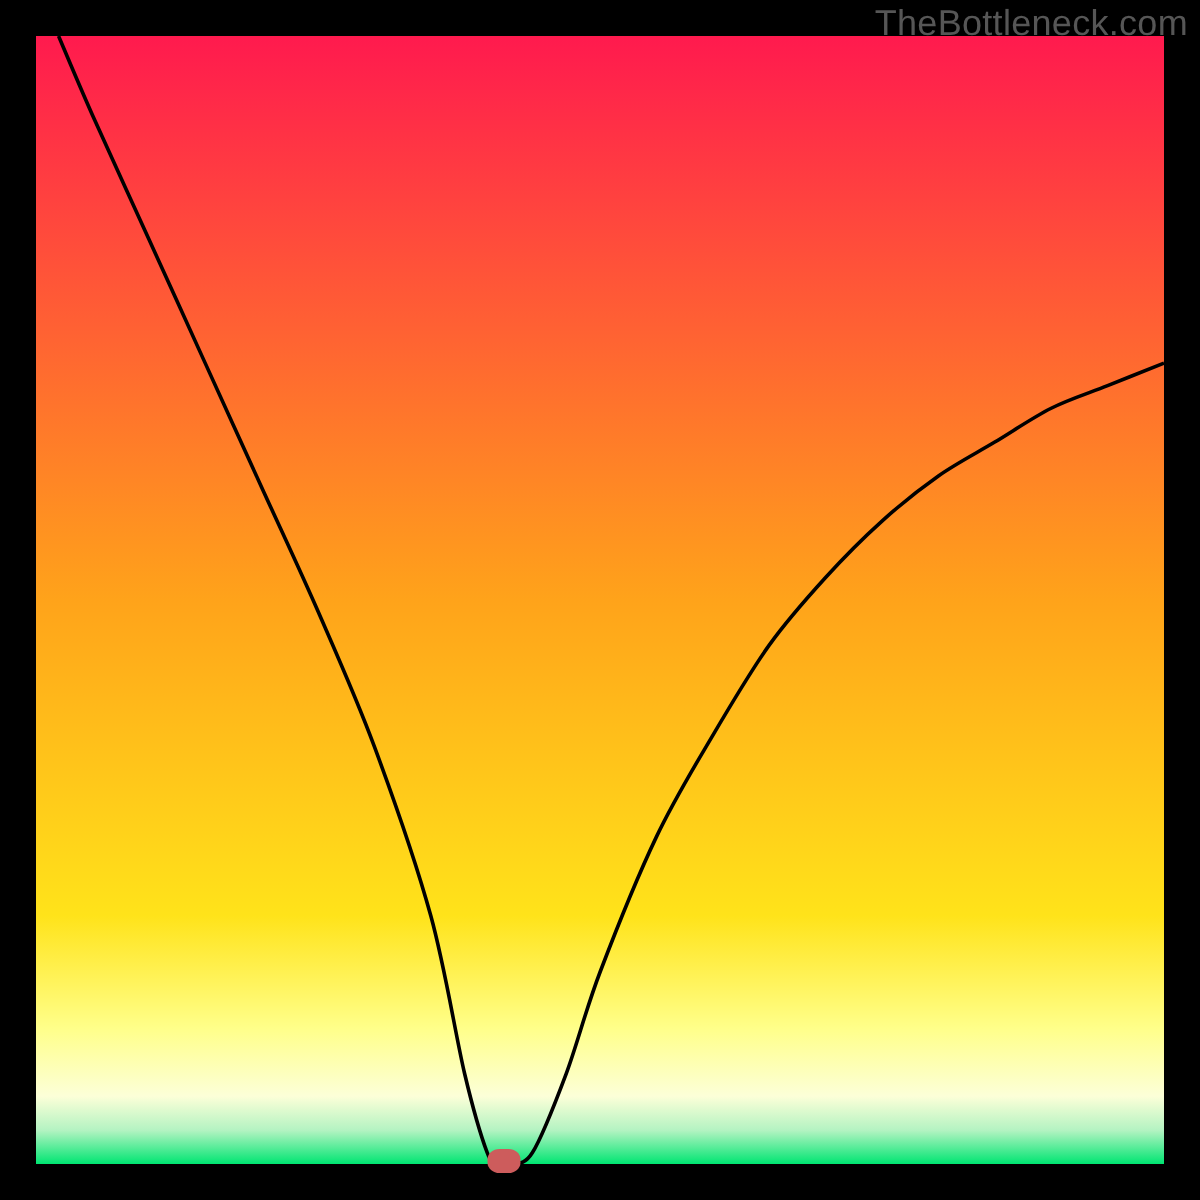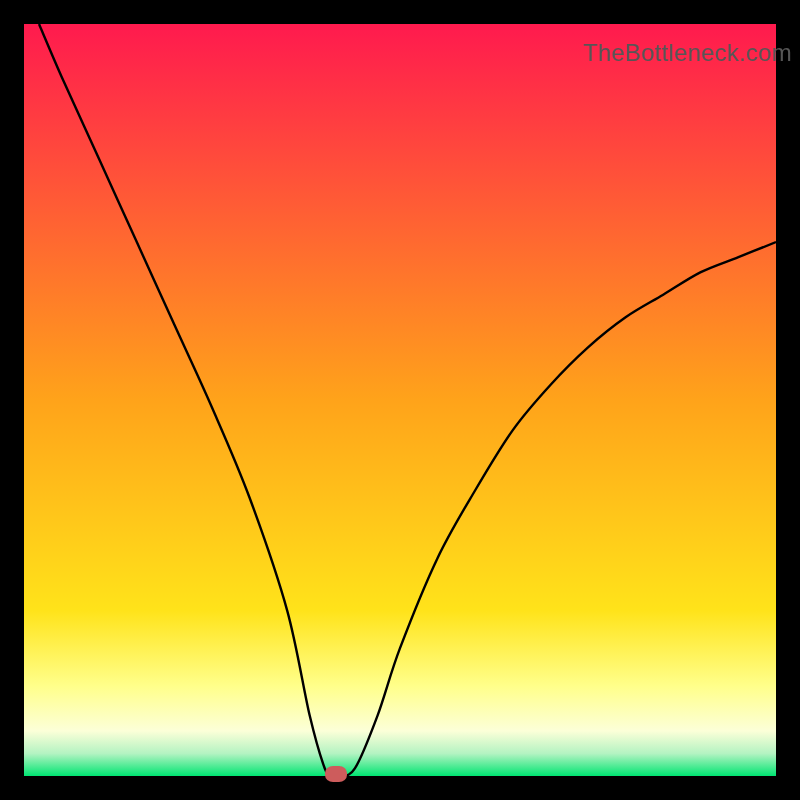--- a/index.html
+++ b/index.html
@@ -27,21 +27,20 @@
     height: 100%;
   }
   .watermark {
     position: absolute;
     top: 2px;
     right: 8px;
     font-size: 24px;
     font-weight: 500;
     color: #565656;
     letter-spacing: 0.2px;
-    margin-top: 37px;
   }
   svg.curve {
     position: absolute;
     left: 0;
     top: 0;
     width: 100%;
     height: 100%;
   }
   .marker {
     position: absolute;

